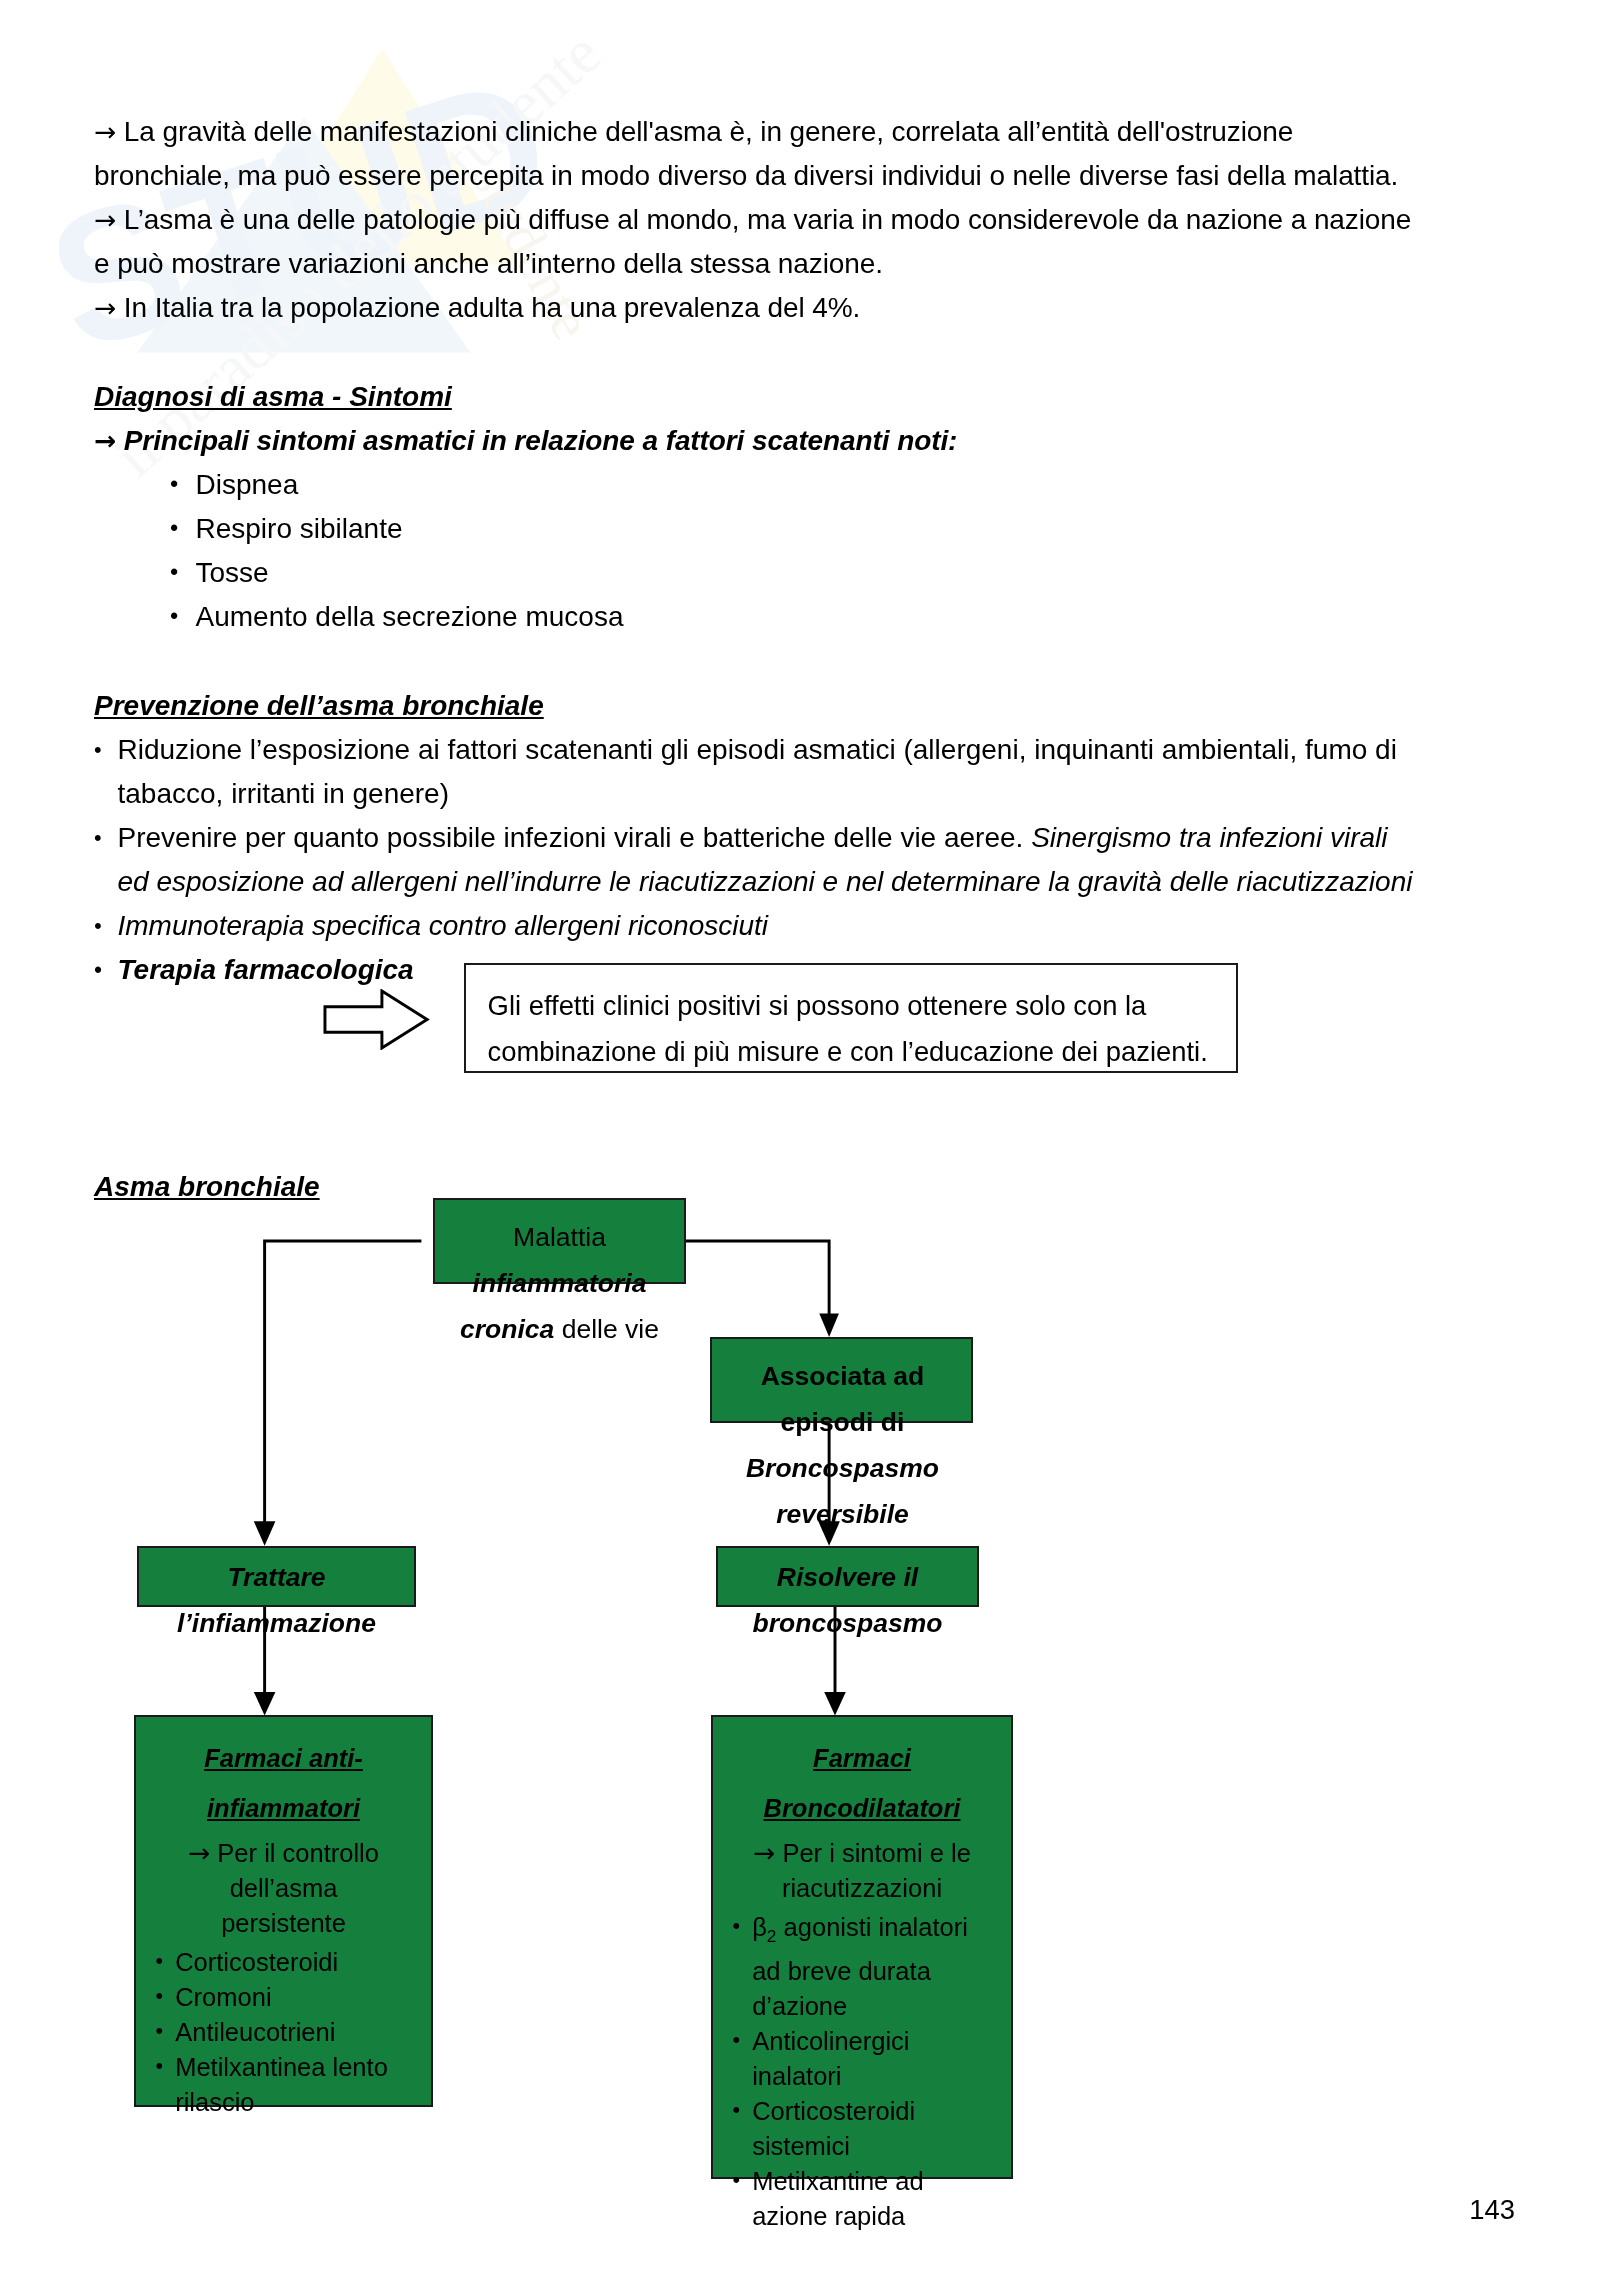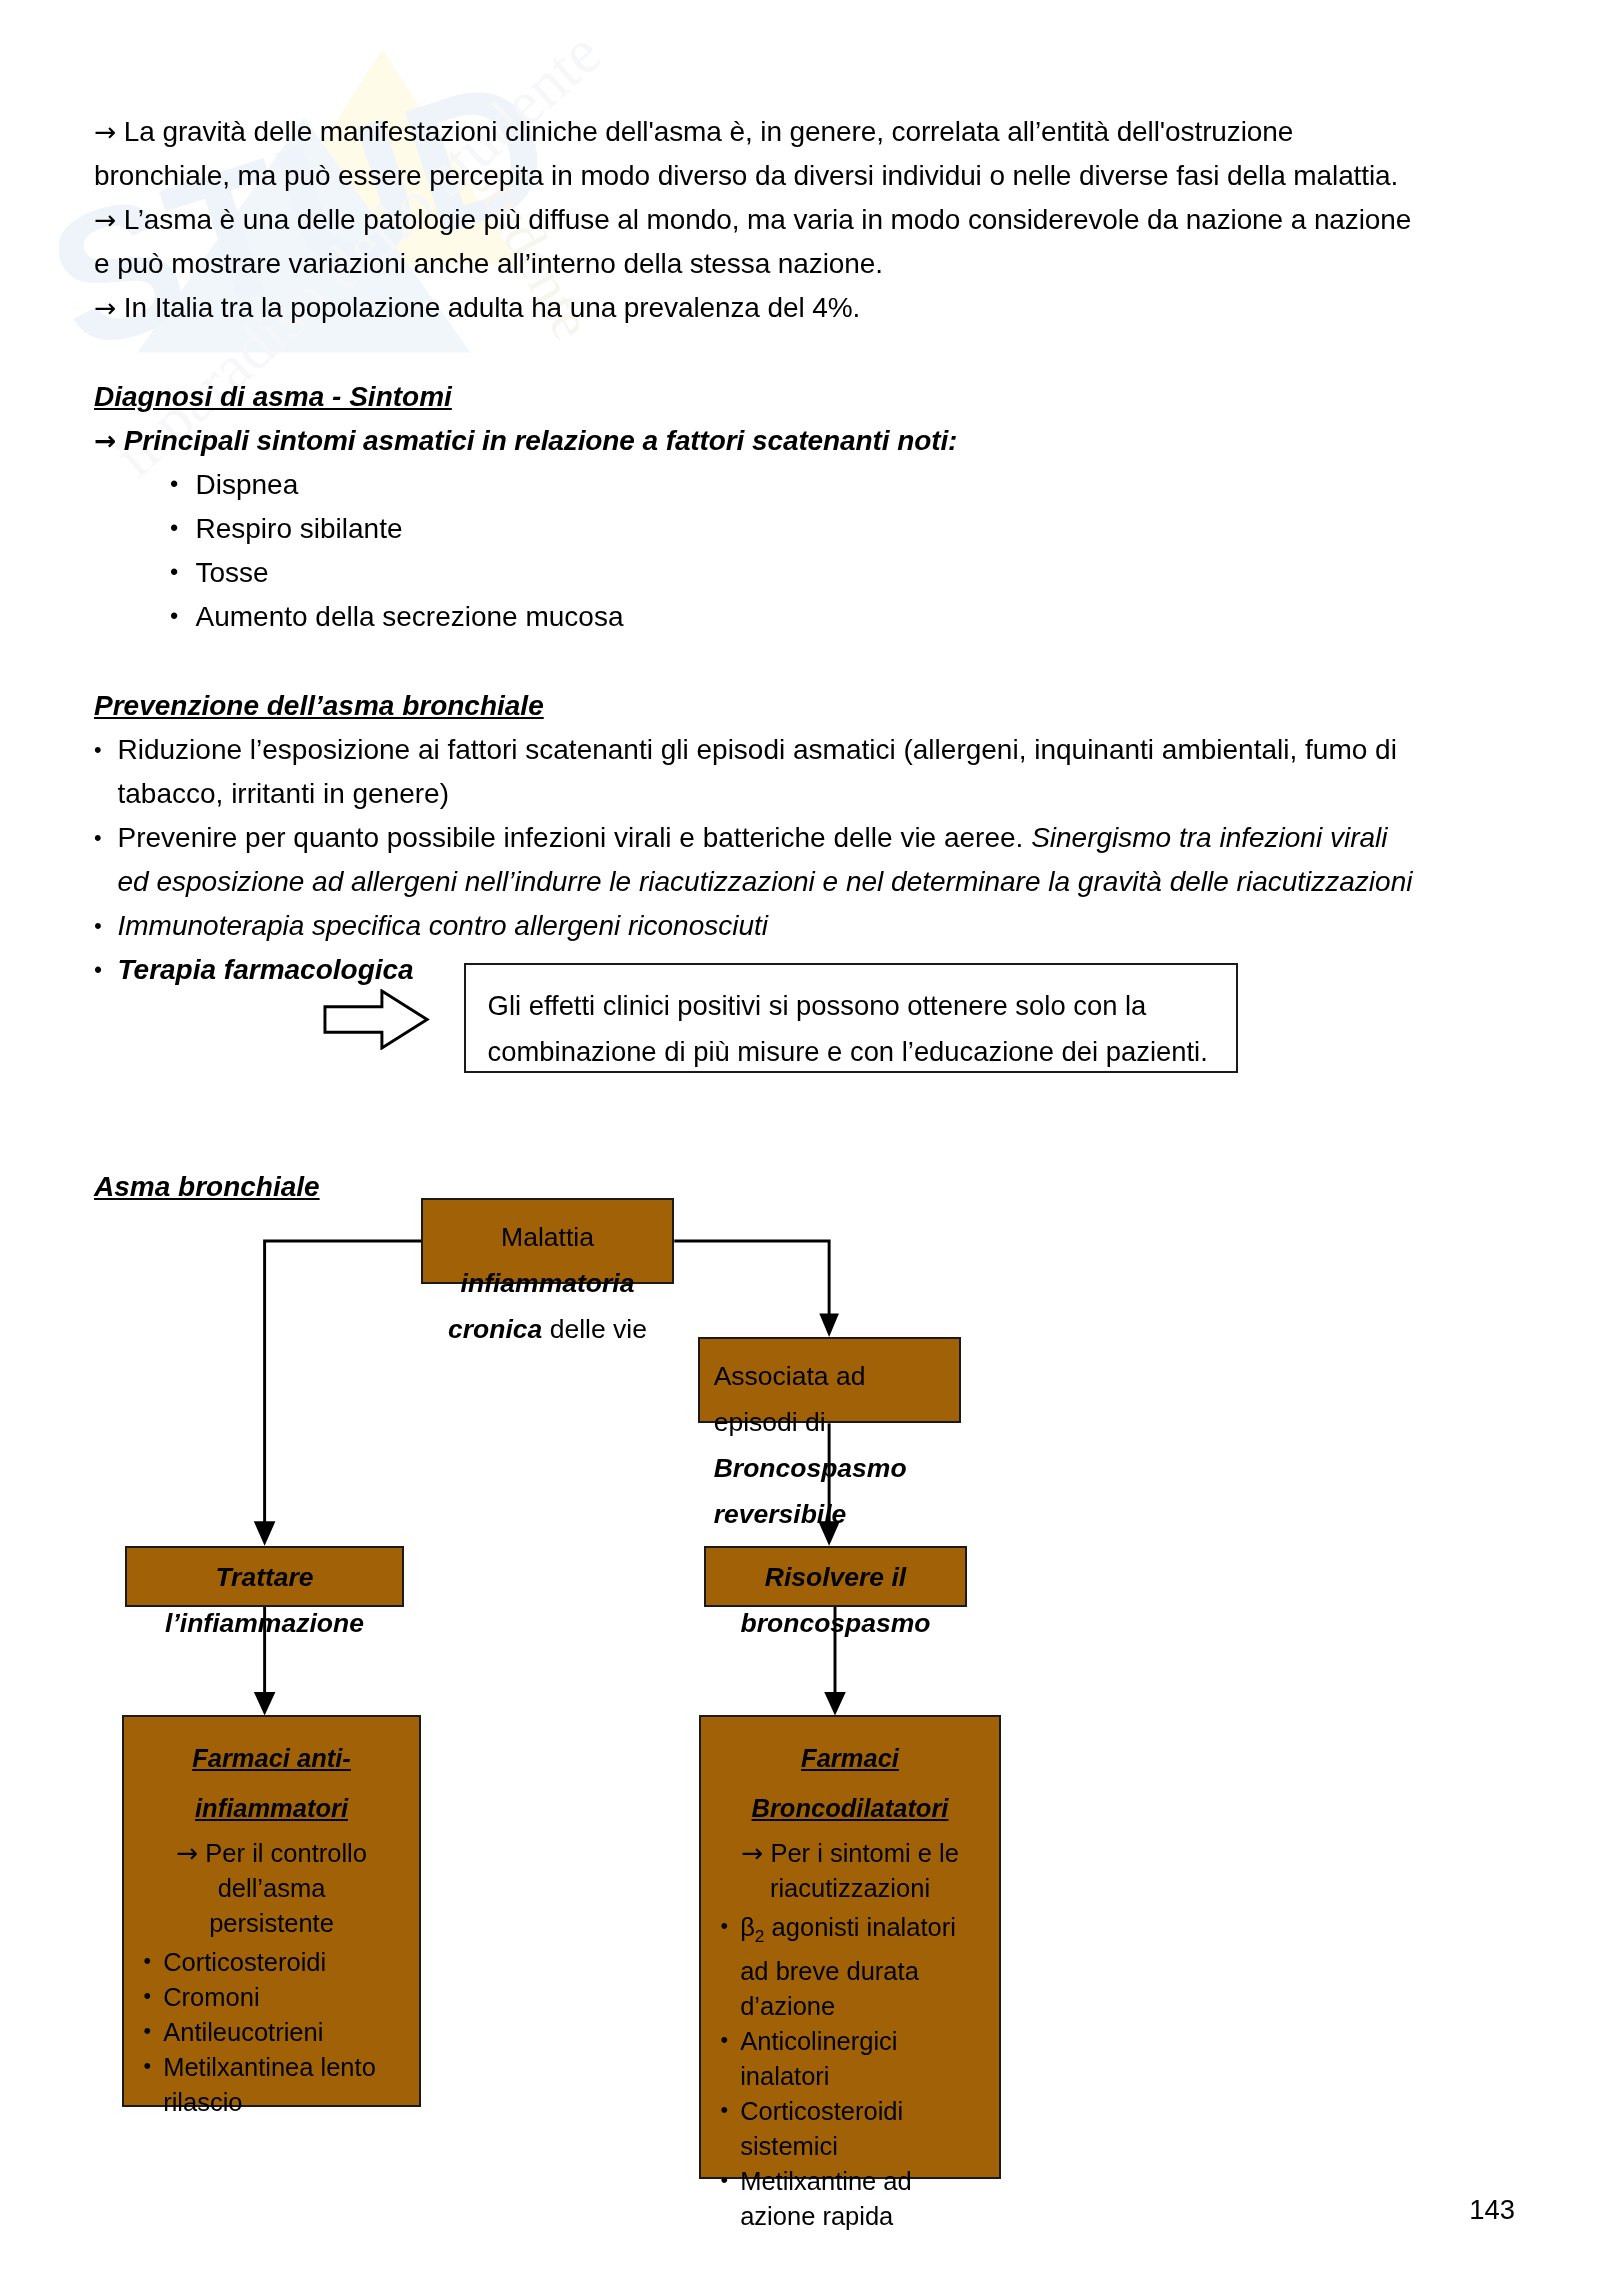--- a/index.html
+++ b/index.html
@@ -126,32 +126,33 @@
     top: 0;
     width: 1621px;
     height: 2293px;
     z-index: 2;
     pointer-events: none;
   }
   .fbox {
     position: absolute;
     border: 2px solid #1a1a1a;
     box-sizing: border-box;
-    background: #a16207;
+    background: #15803d;
     pointer-events: auto;
+    margin-left: 12px;
   }
   .fbox .ftext {
     font-size: 26.5px;
     line-height: 46px;
     text-align: center;
     margin: 0;
   }
   .fbox.node-root { left: 421px; top: 1198px; width: 253px; height: 86px; padding-top: 13.7px; }
   .fbox.node-assoc { left: 698px; top: 1337px; width: 263px; height: 86px; padding: 13.7px 11.8px 0 13.7px; }
-  .fbox.node-assoc .ftext { text-align: left; }
+  .fbox.node-assoc .ftext { text-align: center; font-weight: bold; }
   .fbox.node-treat-infl { left: 125px; top: 1546px; width: 279px; height: 61px; padding-top: 5.9px; }
   .fbox.node-resolve { left: 704px; top: 1546px; width: 263px; height: 61px; padding-top: 5.9px; }
 
   .fbox.node-antiinfl { left: 122px; top: 1715px; width: 299px; height: 392px; padding: 15.7px 13.7px 0 13.7px; }
   .fbox.node-bronco { left: 699px; top: 1715px; width: 302px; height: 464px; padding: 15.7px 13.7px 0 13.7px; }
 
   .drug-title {
     font-size: 25.5px;
     font-weight: bold;
     font-style: italic;

